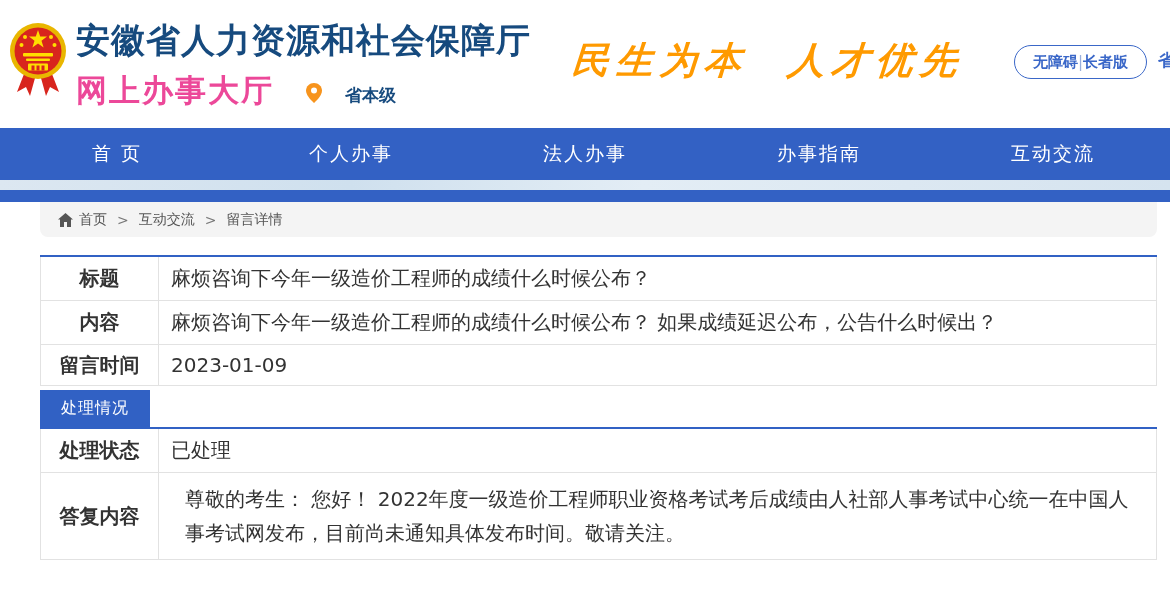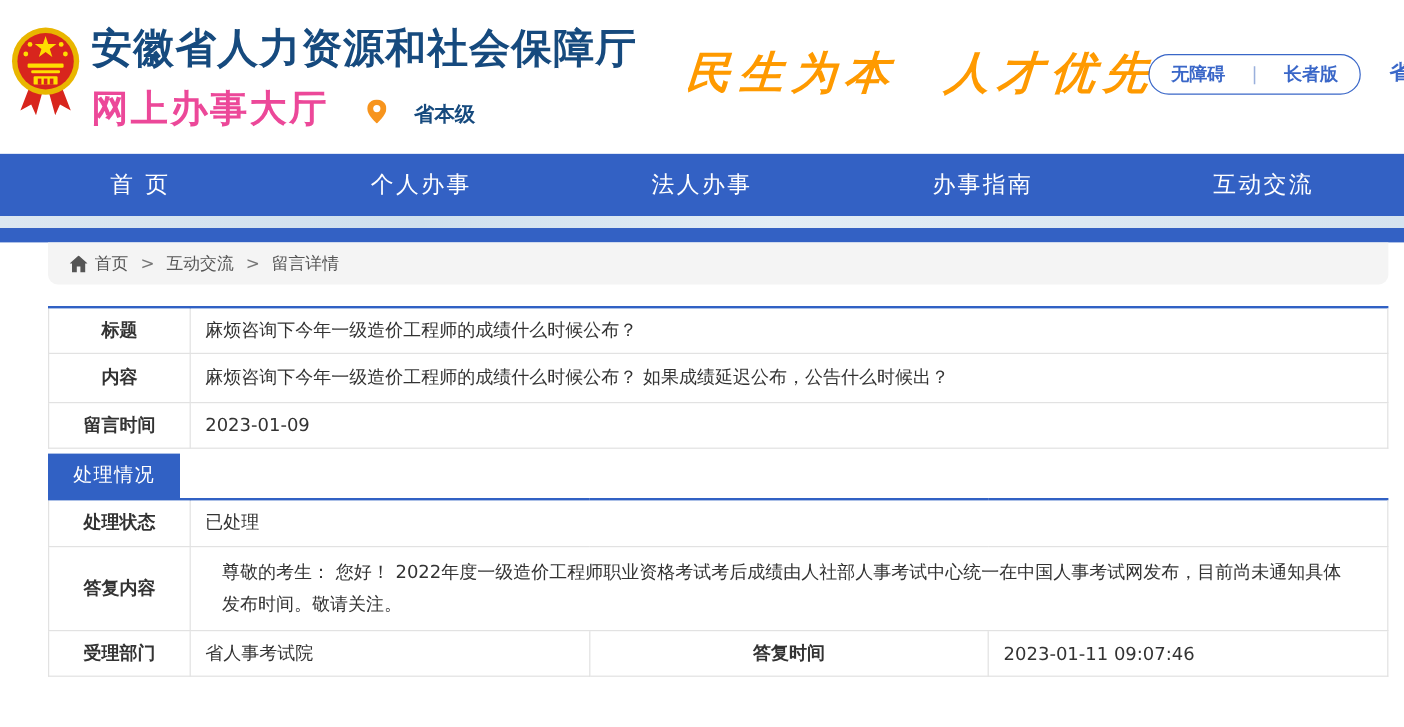--- a/index.html
+++ b/index.html
@@ -11,22 +11,22 @@
   .logo-wrap { position:absolute; left:8px; top:20px; width:60px; height:78px; cursor:pointer; }
   .titles { position:absolute; left:76px; top:18px; }
   .org-name { font-size:34px; font-weight:bold; color:#164a7e; letter-spacing:1px; }
   .portal-row { display:flex; align-items:center; margin-top:6px; }
   .portal-name { font-size:31px; font-weight:bold; color:#ec4899; letter-spacing:2px; }
   .region-wrap { display:flex; align-items:center; margin-left:32px; margin-top:8px; cursor:pointer;gap:19px; }
   .region-label { font-size:17px; font-weight:bold; color:#164a7e; margin-left:4px; }
   .slogan { position:absolute; left:572px; top:36px; font-family:"DejaVu Serif","Liberation Serif",serif;
     font-style:italic; font-weight:bold; font-size:37px; color:#ff9a00; letter-spacing:7px;
     transform:skewX(-4deg); white-space:pre; }
-  .access-pill { position:absolute; right:36px; top:45px; height:31px; padding:16px 18px;
-    border:1px solid #3a67c8; border-radius:17px; display:flex; align-items:center; gap:22px;
+  .access-pill { position:absolute; right:23px; top:45px; height:31px; padding:16px 18px;
+    border:1px solid #3a67c8; border-radius:17px; display:flex; align-items:center; gap:0;
     color:#3a67c8; font-size:15px; font-weight:bold; background:#fff; }
   .pill-item { cursor:pointer; }
   .pill-sep { color:#9ab0dc; font-weight:normal; }
   .right-partial { position:absolute; left:1158px; top:49px; font-size:17px; font-weight:bold;
     color:#3a67c8; white-space:nowrap; }
 
   
   .nav { width:1170px; height:52px; background:#3361c4; display:flex; }
   .nav-item { flex:1; display:flex; align-items:center; justify-content:center;
     color:#fff; font-size:19px; letter-spacing:2px; cursor:pointer; }
@@ -43,21 +43,21 @@
   .crumb-sep { margin:0 6px; color:#777; }
   .home-icon { display:flex; align-items:center; margin-right:2px; }
 
   
   .section { margin-left:40px; width:1117px; }
   .section-q { margin-top:18px; }
   .section-h { margin-top:4px; }
   .section-tab { width:110px; height:37px; background:#3161c4; color:#fff; font-size:16px;
     display:flex; align-items:center; justify-content:center; letter-spacing:1px; }
   table { width:1117px; border-collapse:collapse; border-top:2px solid #3161c4; table-layout:fixed; }
-  td { border:1px solid #e2e2e2; font-size:15px; color:#333; }
+  td { border:1px solid #e2e2e2; font-size:20px; color:#333; }
   td.lbl { width:118px; text-align:center; font-weight:bold; height:38px; }
   td.val { padding:8px 12px; }
   tr.tall td { height:41px; }
   .t2 td.lbl2 { text-align:center; font-weight:bold; }
   .reply td.val { line-height:1.7; padding:9px 26px; }
 </style>
 </head>
 <body>
 
 <div class="header">
@@ -151,21 +151,15 @@
   <table class="t2">
     <tbody>
         <tr>
       <td class="lbl" style="height:40px">处理状态</td>
       <td class="val" colspan="3">已处理</td>
     </tr>
     <tr class="reply">
       <td class="lbl" style="height:62px">答复内容</td>
       <td class="val" colspan="3">尊敬的考生： 您好！ 2022年度一级造价工程师职业资格考试考后成绩由人社部人事考试中心统一在中国人事考试网发布，目前尚未通知具体发布时间。敬请关注。</td>
     </tr>
-    <tr>
-      <td class="lbl">受理部门</td>
-      <td class="val" style="width:337px">省人事考试院</td>
-      <td class="lbl2" style="width:327px">答复时间</td>
-      <td class="val">2023-01-11 09:07:46</td>
-    </tr>
   </tbody>
     </table>
 </div>
 
 </body></html>

